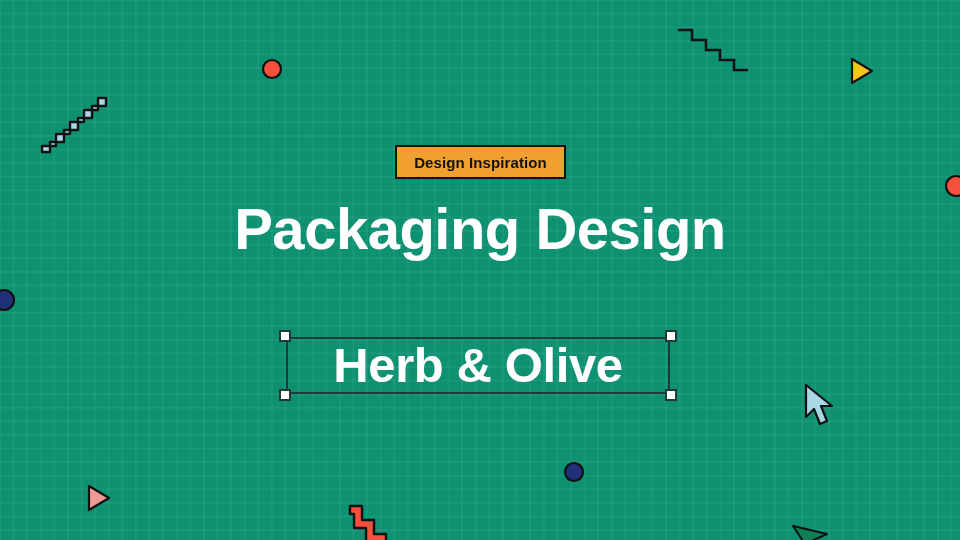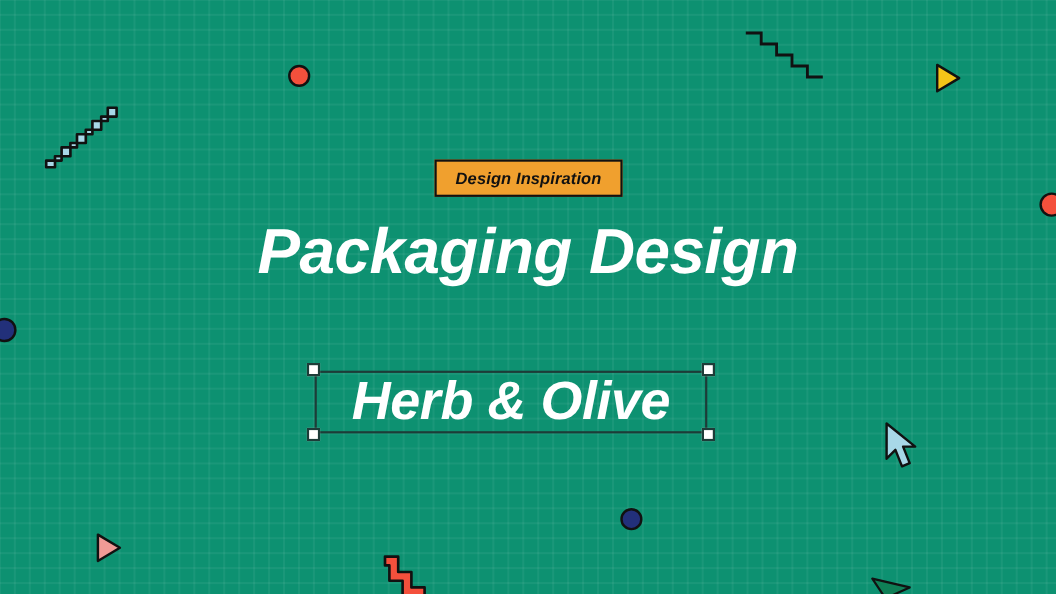--- a/index.html
+++ b/index.html
@@ -14,21 +14,20 @@
   #slide {
     position:relative;
     width:960px; height:540px;
     background-color:#0d9171;
     background-image:
       linear-gradient(to right, rgba(255,255,255,0.055) 2px, transparent 2px),
       linear-gradient(to bottom, rgba(255,255,255,0.055) 2px, transparent 2px);
     background-size:13.6px 13.6px;
     background-position:-1px -1px;
     overflow:hidden;
-    font-style:italic;
   }
 
   
   .deco { position:absolute; pointer-events:none; }
   .deco svg { display:block; overflow:visible; }
 
   
   #badge {
     position:absolute;
     left:395px; top:145px;
@@ -57,21 +56,21 @@
     font-weight:bold;
     line-height:66px;
     letter-spacing:-0.5px;
   }
   #headline .hl-line { display:block; white-space:nowrap; }
 
   
   #subtitle-box {
     position:absolute;
     left:286px; top:337px;
-    width:357px; height:57px;padding-left:34px;
+    width:384px; height:57px;padding-left:34px;
   }
   #subtitle-box .sel-border {
     position:absolute; inset:0;
     border:2px solid #1d3c38;
   }
   #subtitle-box .sub-text {
     position:absolute;
     left:0; top:0; width:100%; height:100%;
     display:flex; align-items:center; justify-content:center;
     color:#ffffff;

